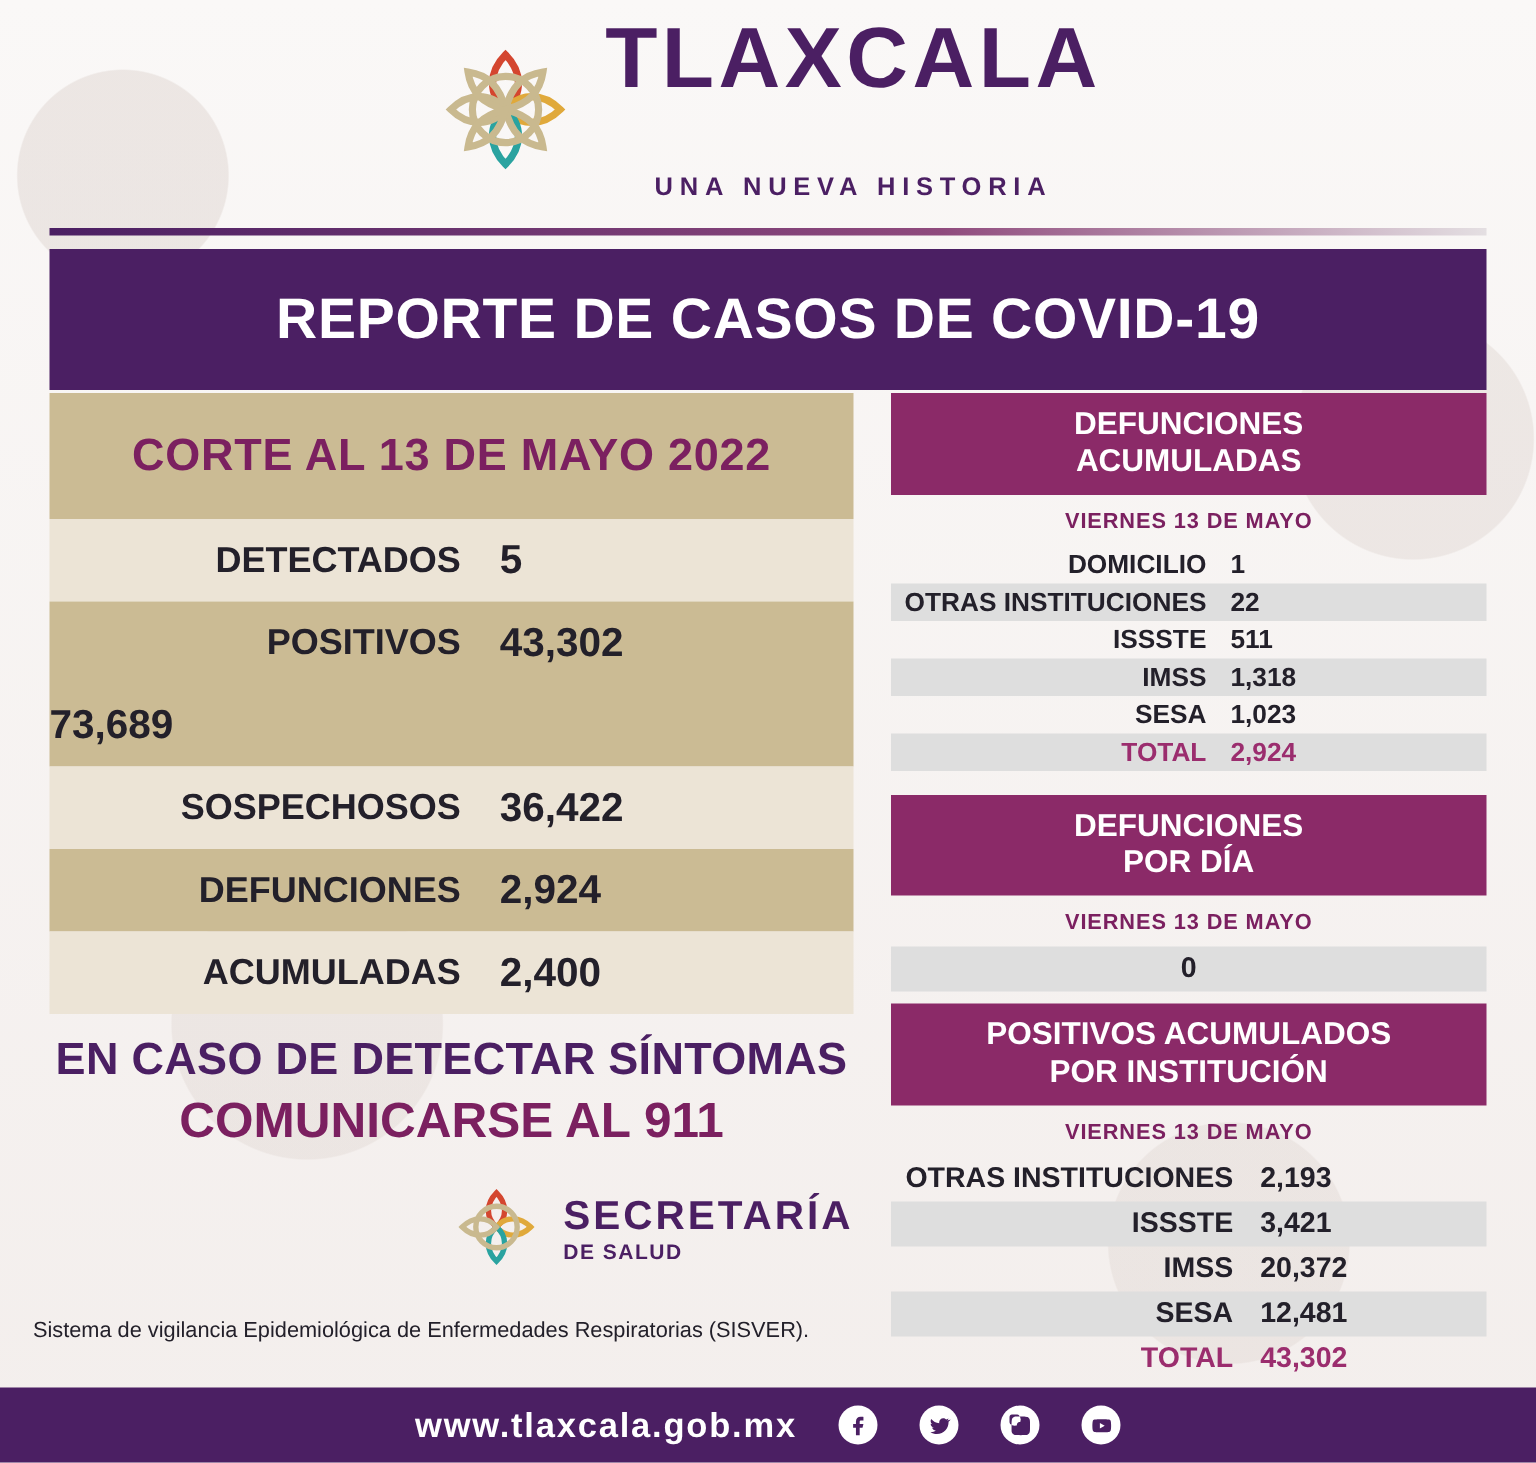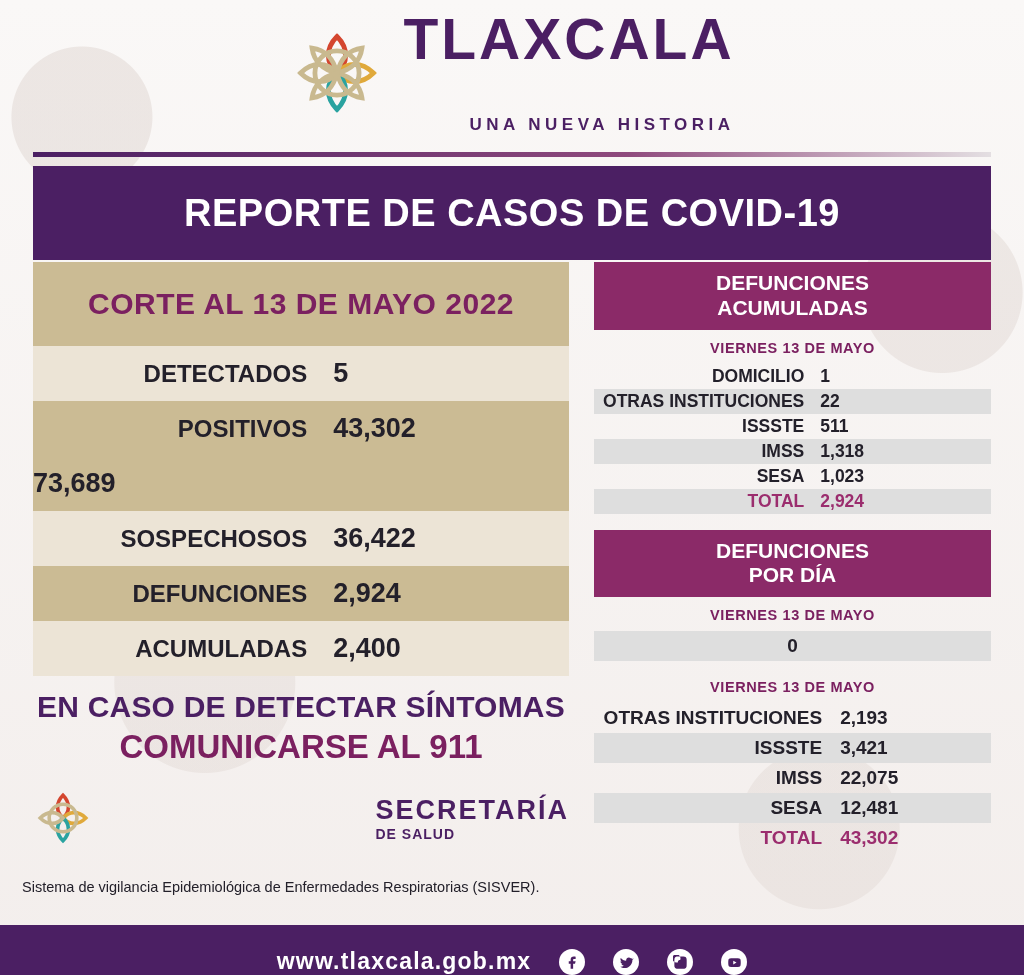--- a/index.html
+++ b/index.html
@@ -20,21 +20,21 @@
       radial-gradient(circle at 80% 85%, rgba(220,210,205,0.35) 0 80px, rgba(0,0,0,0) 81px),
       linear-gradient(180deg,#faf8f7 0%, #f3eeec 100%);
   }
 
   
   .logo-row {
     display: flex; align-items: center; justify-content: center;
     gap: 18px; padding-top: 30px; height: 115px;
   }
   .flower { width: 96px; height: 96px; flex: none; }
-  .brandtext { display: flex; flex-direction: column; align-items: flex-end; gap: 39px; }
+  .brandtext { display: flex; flex-direction: column; align-items: center; gap: 39px; }
   .brand-main {
     font-size: 57px; font-weight: bold; color: #4b1f63;
     letter-spacing: 3px; line-height: 1;
   }
   .brand-sub {
     font-size: 17px; font-weight: bold; color: #4b1f63;
     letter-spacing: 4.5px; margin-top: 8px;
   }
 
   .divider {
@@ -82,21 +82,21 @@
     margin-top: 14px; text-align: center;
   }
   .cta .l1 {
     font-size: 30px; font-weight: bold; color: #4b1f63; letter-spacing: 0.2px;
   }
   .cta .l2 {
     font-size: 33px; font-weight: bold; color: #7b2060; margin-top: 4px;
   }
 
   .sec-salud {
-    margin-top: 22px; display: flex; align-items: center; justify-content: space-between; gap: 14px;
+    margin-top: 22px; display: flex; align-items: center; justify-content: flex-end; gap: 14px;
   }
   .sec-salud .flower { width: 60px; height: 60px; }
   .sec-text { display: flex; flex-direction: column; }
   .sec-text .t1 { font-size: 27px; font-weight: bold; color: #4b1f63; letter-spacing: 2px; }
   .sec-text .t2 { font-size: 14px; font-weight: bold; color: #4b1f63; letter-spacing: 1px; }
 
   .sources {
     position: absolute; left: 22px; top: 877px; width: 600px;
   }
   .sources div { font-size: 14.5px; color: #23202a; line-height: 1.5; }
@@ -131,21 +131,21 @@
 
   .pos-row { display: flex; align-items: center; height: 30px; font-size: 19px; font-weight: bold; color:#23202a;}
   .pos-row.shade { background: #dedede; }
   .pos-row .k { width: 62%; text-align: right; padding-right: 18px; }
   .pos-row .v { text-align: left; }
   .pos-row.total .k, .pos-row.total .v { color: #9b2d6e; }
 
   
   .footer {
     position: absolute; left: 0; top: 925px; width: 1024px; height: 50px;
-    background: #4b1f63; display: flex; align-items: flex-end; justify-content: center; gap: 28px;
+    background: #4b1f63; display: flex; align-items: center; justify-content: center; gap: 28px;
   }
   .footer .url {
     color: #fff; font-size: 23px; font-weight: bold; letter-spacing: 1.2px;
   }
   .social {
     width: 26px; height: 26px; border-radius: 50%; background: #fff;
     display: flex; align-items: center; justify-content: center;
     color: #4b1f63; font-size: 14px; font-weight: bold;
   }
   .social svg { width: 15px; height: 15px; fill: #4b1f63; }
@@ -277,33 +277,37 @@
 
     <div class="sec-header">
       <div>DEFUNCIONES</div>
       <div>POR DÍA</div>
     </div>
     <div class="sec-date">VIERNES 13 DE MAYO</div>
     <div class="single-value">0</div>
 
     <div class="gap-xs"></div>
 
+    <div class="sec-header">
+      <div>POSITIVOS ACUMULADOS</div>
+      <div>POR INSTITUCIÓN</div>
+    </div>
     <div class="sec-date">VIERNES 13 DE MAYO</div>
 
     <div class="pos-row">
       <div class="k">OTRAS INSTITUCIONES</div>
       <div class="v">2,193</div>
     </div>
     <div class="pos-row shade">
       <div class="k">ISSSTE</div>
       <div class="v">3,421</div>
     </div>
     <div class="pos-row">
       <div class="k">IMSS</div>
-      <div class="v">22,075</div>
+      <div class="v">20,372</div>
     </div>
     <div class="pos-row shade">
       <div class="k">SESA</div>
       <div class="v">12,481</div>
     </div>
     <div class="pos-row total">
       <div class="k">TOTAL</div>
       <div class="v">43,302</div>
     </div>
   </div>

